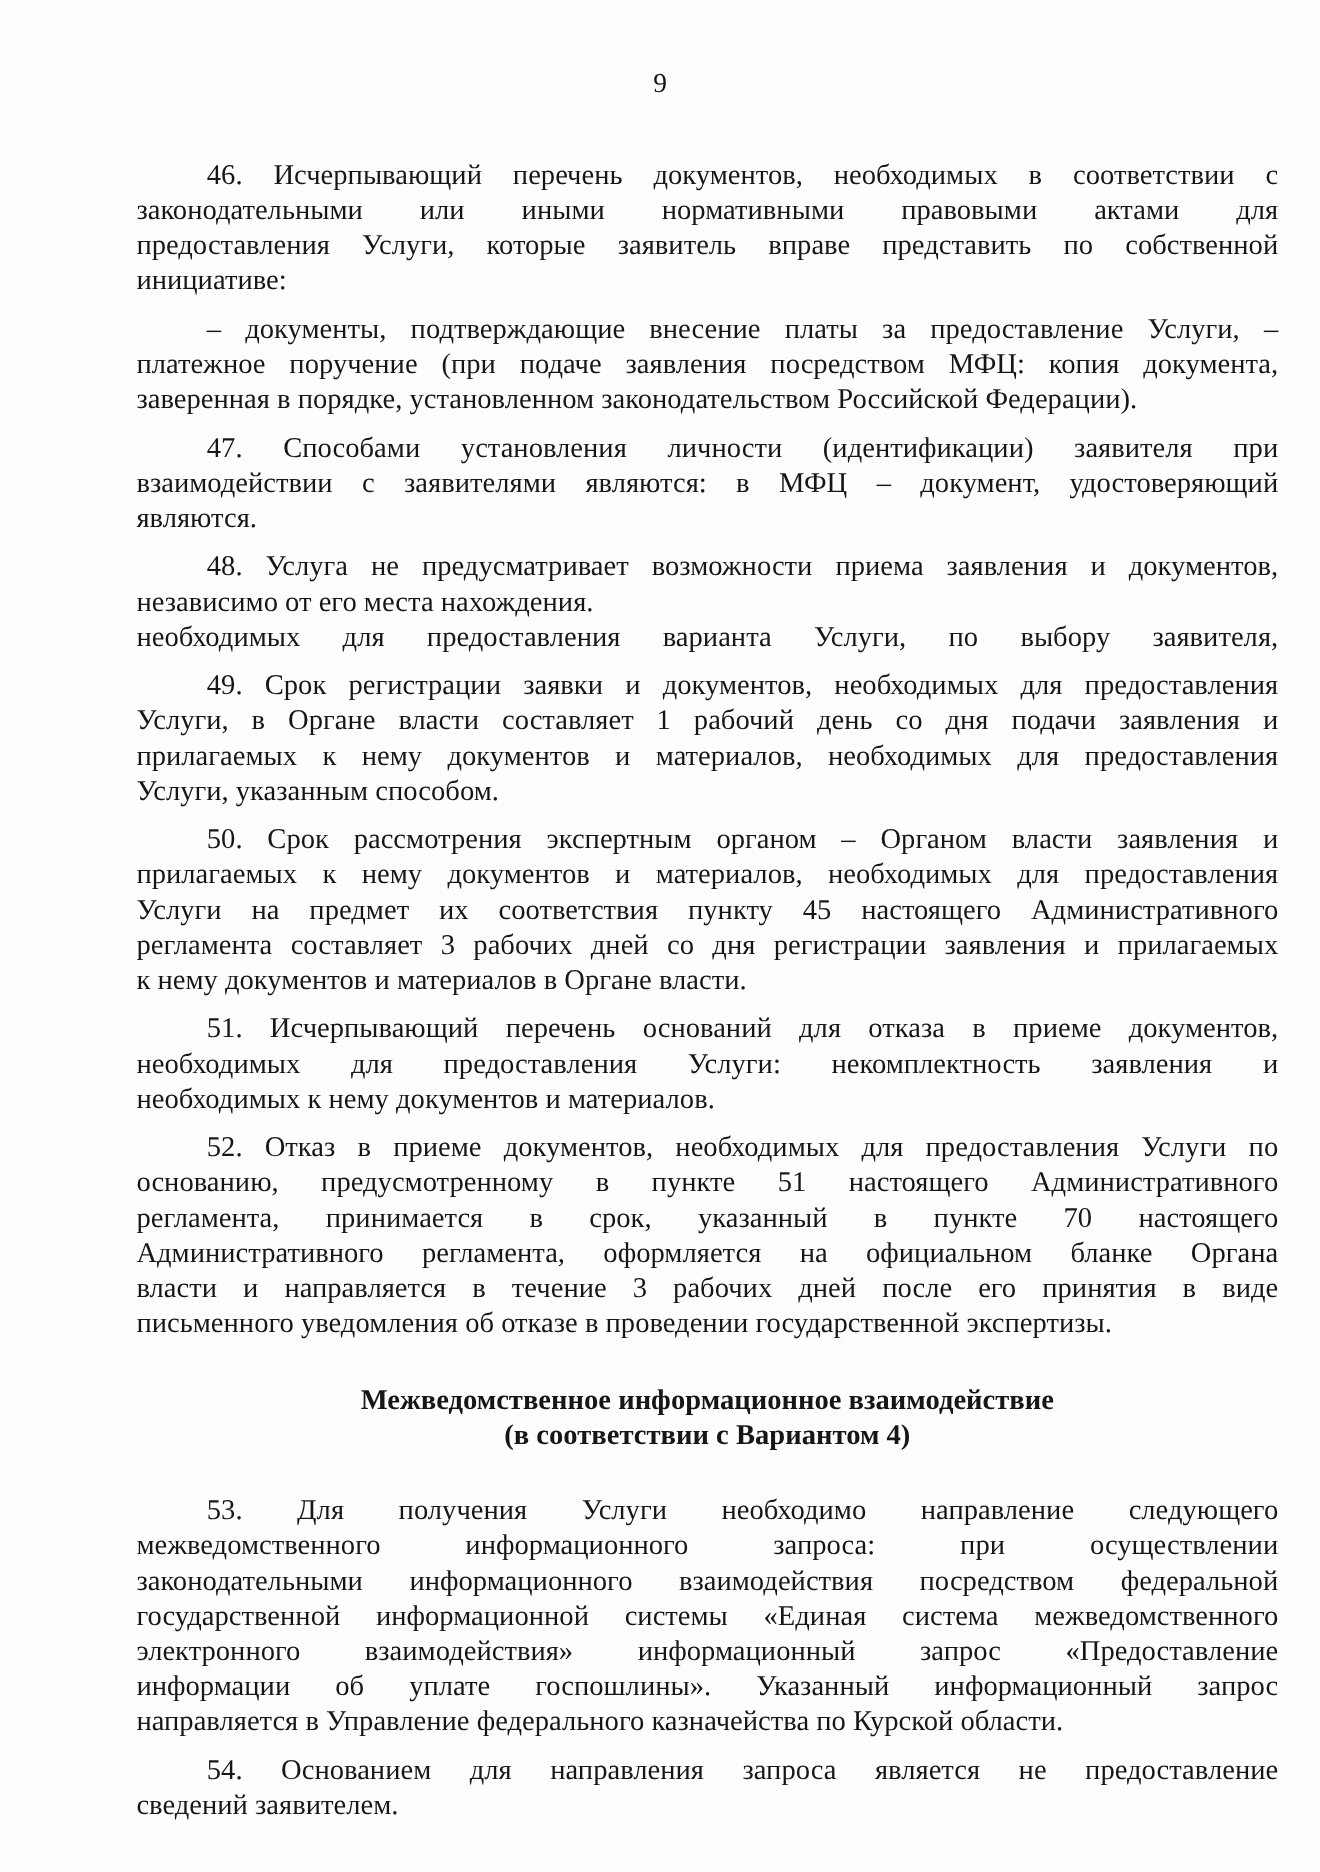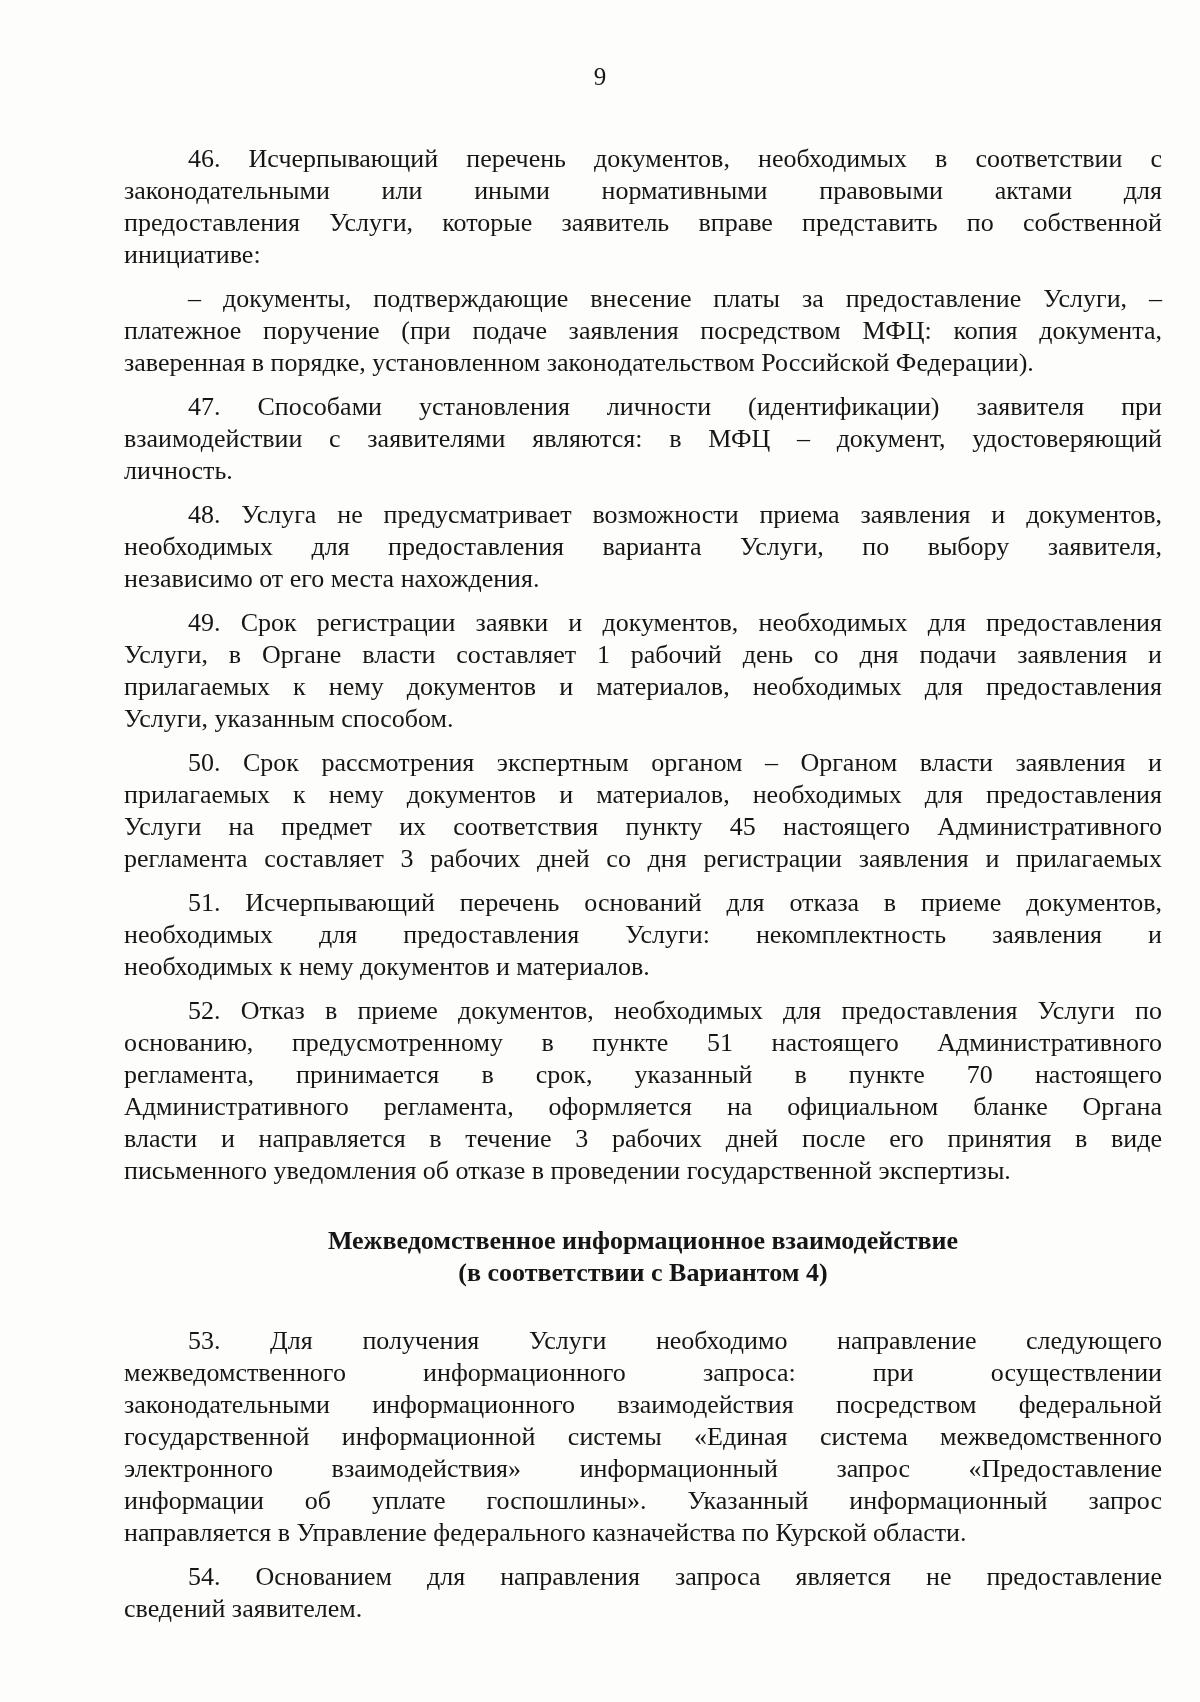--- a/index.html
+++ b/index.html
@@ -66,38 +66,39 @@
         <div class="line last">инициативе:</div>
       </div>
       <div class="paragraph">
         <div class="line first">– документы, подтверждающие внесение платы за предоставление Услуги, –</div>
         <div class="line">платежное поручение (при подаче заявления посредством МФЦ: копия документа,</div>
         <div class="line last">заверенная в порядке, установленном законодательством Российской Федерации).</div>
       </div>
       <div class="paragraph">
         <div class="line first">47. Способами установления личности (идентификации) заявителя при</div>
         <div class="line">взаимодействии с заявителями являются: в МФЦ – документ, удостоверяющий</div>
-        <div class="line last">личность.</div>
+        <div class="line last">являются.</div>
       </div>
       <div class="paragraph">
         <div class="line first">48. Услуга не предусматривает возможности приема заявления и документов,</div>
+        <div class="line last">независимо от его места нахождения.</div>
         <div class="line">необходимых для предоставления варианта Услуги, по выбору заявителя,</div>
-        <div class="line last">независимо от его места нахождения.</div>
       </div>
       <div class="paragraph">
         <div class="line first">49. Срок регистрации заявки и документов, необходимых для предоставления</div>
         <div class="line">Услуги, в Органе власти составляет 1 рабочий день со дня подачи заявления и</div>
         <div class="line">прилагаемых к нему документов и материалов, необходимых для предоставления</div>
         <div class="line last">Услуги, указанным способом.</div>
       </div>
       <div class="paragraph">
         <div class="line first">50. Срок рассмотрения экспертным органом – Органом власти заявления и</div>
         <div class="line">прилагаемых к нему документов и материалов, необходимых для предоставления</div>
         <div class="line">Услуги на предмет их соответствия пункту 45 настоящего Административного</div>
         <div class="line">регламента составляет 3 рабочих дней со дня регистрации заявления и прилагаемых</div>
+        <div class="line last">к нему документов и материалов в Органе власти.</div>
       </div>
       <div class="paragraph">
         <div class="line first">51. Исчерпывающий перечень оснований для отказа в приеме документов,</div>
         <div class="line">необходимых для предоставления Услуги: некомплектность заявления и</div>
         <div class="line last">необходимых к нему документов и материалов.</div>
       </div>
       <div class="paragraph">
         <div class="line first">52. Отказ в приеме документов, необходимых для предоставления Услуги по</div>
         <div class="line">основанию, предусмотренному в пункте 51 настоящего Административного</div>
         <div class="line">регламента, принимается в срок, указанный в пункте 70 настоящего</div>

